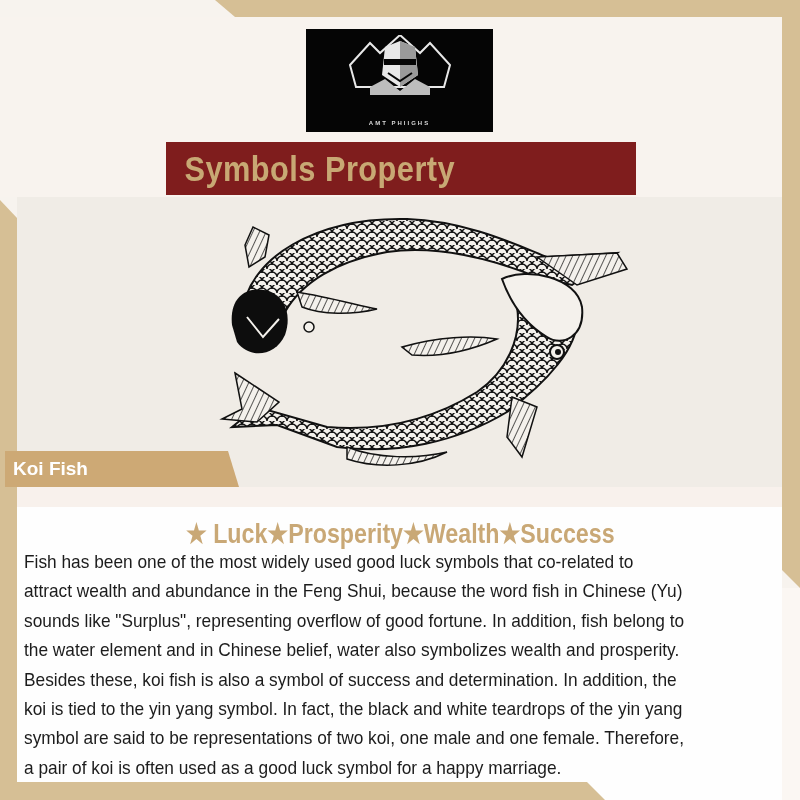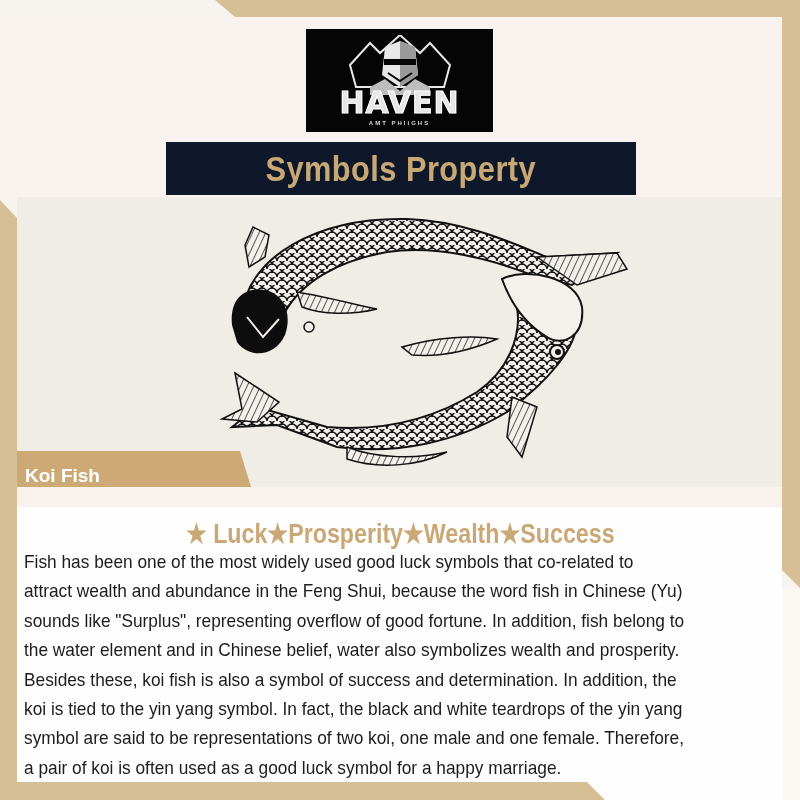--- a/index.html
+++ b/index.html
@@ -50,40 +50,40 @@
       text-shadow: 0 0 0 #fff;
       -webkit-text-stroke: 1px #ffffff;
     }
     .logo-sub {
       position: relative; color: #d8d8d8; font-size: 6px; letter-spacing: 2px;
       font-weight: bold; margin-top: 2px;
     }
 
     .title-box {
       position: absolute; left: 166px; top: 142px; width: 470px; height: 53px;
-      background: #0f172a;
-      display: flex; align-items: center; justify-content: center;
+      background: #7f1d1d;
+      display: flex; align-items: center; 
     }
     .title-text {
       color: #c8a874; font-size: 35px; font-weight: bold;
       font-family: "Liberation Sans", sans-serif; transform: scaleX(0.88);
       letter-spacing: 0.5px;
     }
 
     .image-area {
       position: absolute; left: 17px; top: 197px; width: 765px; height: 290px;
       background: #f0ece6; overflow: hidden;
     }
     .fish-svg { position: absolute; left: 0; top: 0; }
 
     .koi-banner {
-      position: absolute; left: 17px; top: 451px; width: 234px; height: 36px;
+      position: absolute; left: 5px; top: 451px; width: 234px; height: 36px;
       background: #cda975;
       clip-path: polygon(0 0, calc(100% - 11px) 0, 100% 100%, 0 100%);
-      display: flex; align-items: flex-end; padding-left: 8px;
+      display: flex; align-items: center; padding-left: 8px;
     }
     .koi-label { color: #ffffff; font-weight: bold; font-size: 19px; }
 
     .pink-band {
       position: absolute; left: 17px; top: 487px; width: 765px; height: 20px;
       background: #f8f1ec;
     }
 
     .text-area {
       position: absolute; left: 17px; top: 507px; width: 765px; height: 293px;
@@ -118,21 +118,20 @@
 
 <div class="logo">
   <svg class="logo-emblem" viewBox="0 0 120 70">
     <polygon points="10,30 30,8 40,18 60,0 80,18 90,8 110,30 104,52 16,52" fill="none" stroke="#e8e8e8" stroke-width="2"></polygon>
     <path d="M45 12 L60 6 L75 12 L78 40 L60 52 L42 40 Z" fill="#e8e8e8"></path>
     <path d="M60 6 L75 12 L78 40 L60 52 Z" fill="#9a9a9a"></path>
     <rect x="44" y="24" width="32" height="6" fill="#050505"></rect>
     <path d="M48 38 L60 46 L72 38" fill="none" stroke="#050505" stroke-width="2"></path>
     <path d="M30 52 L45 44 L60 56 L75 44 L90 52 L90 60 L30 60 Z" fill="#bdbdbd"></path>
   </svg>
-  <div class="logo-name">HAVEN</div>
   <div class="logo-sub">AMT PHIIGHS</div>
 </div>
 
 <div class="title-box">
   <div class="title-text">Symbols Property</div>
 </div>
 
 <div class="image-area">
   <svg class="fish-svg" width="765" height="290" viewBox="0 0 765 290">
     <defs>

